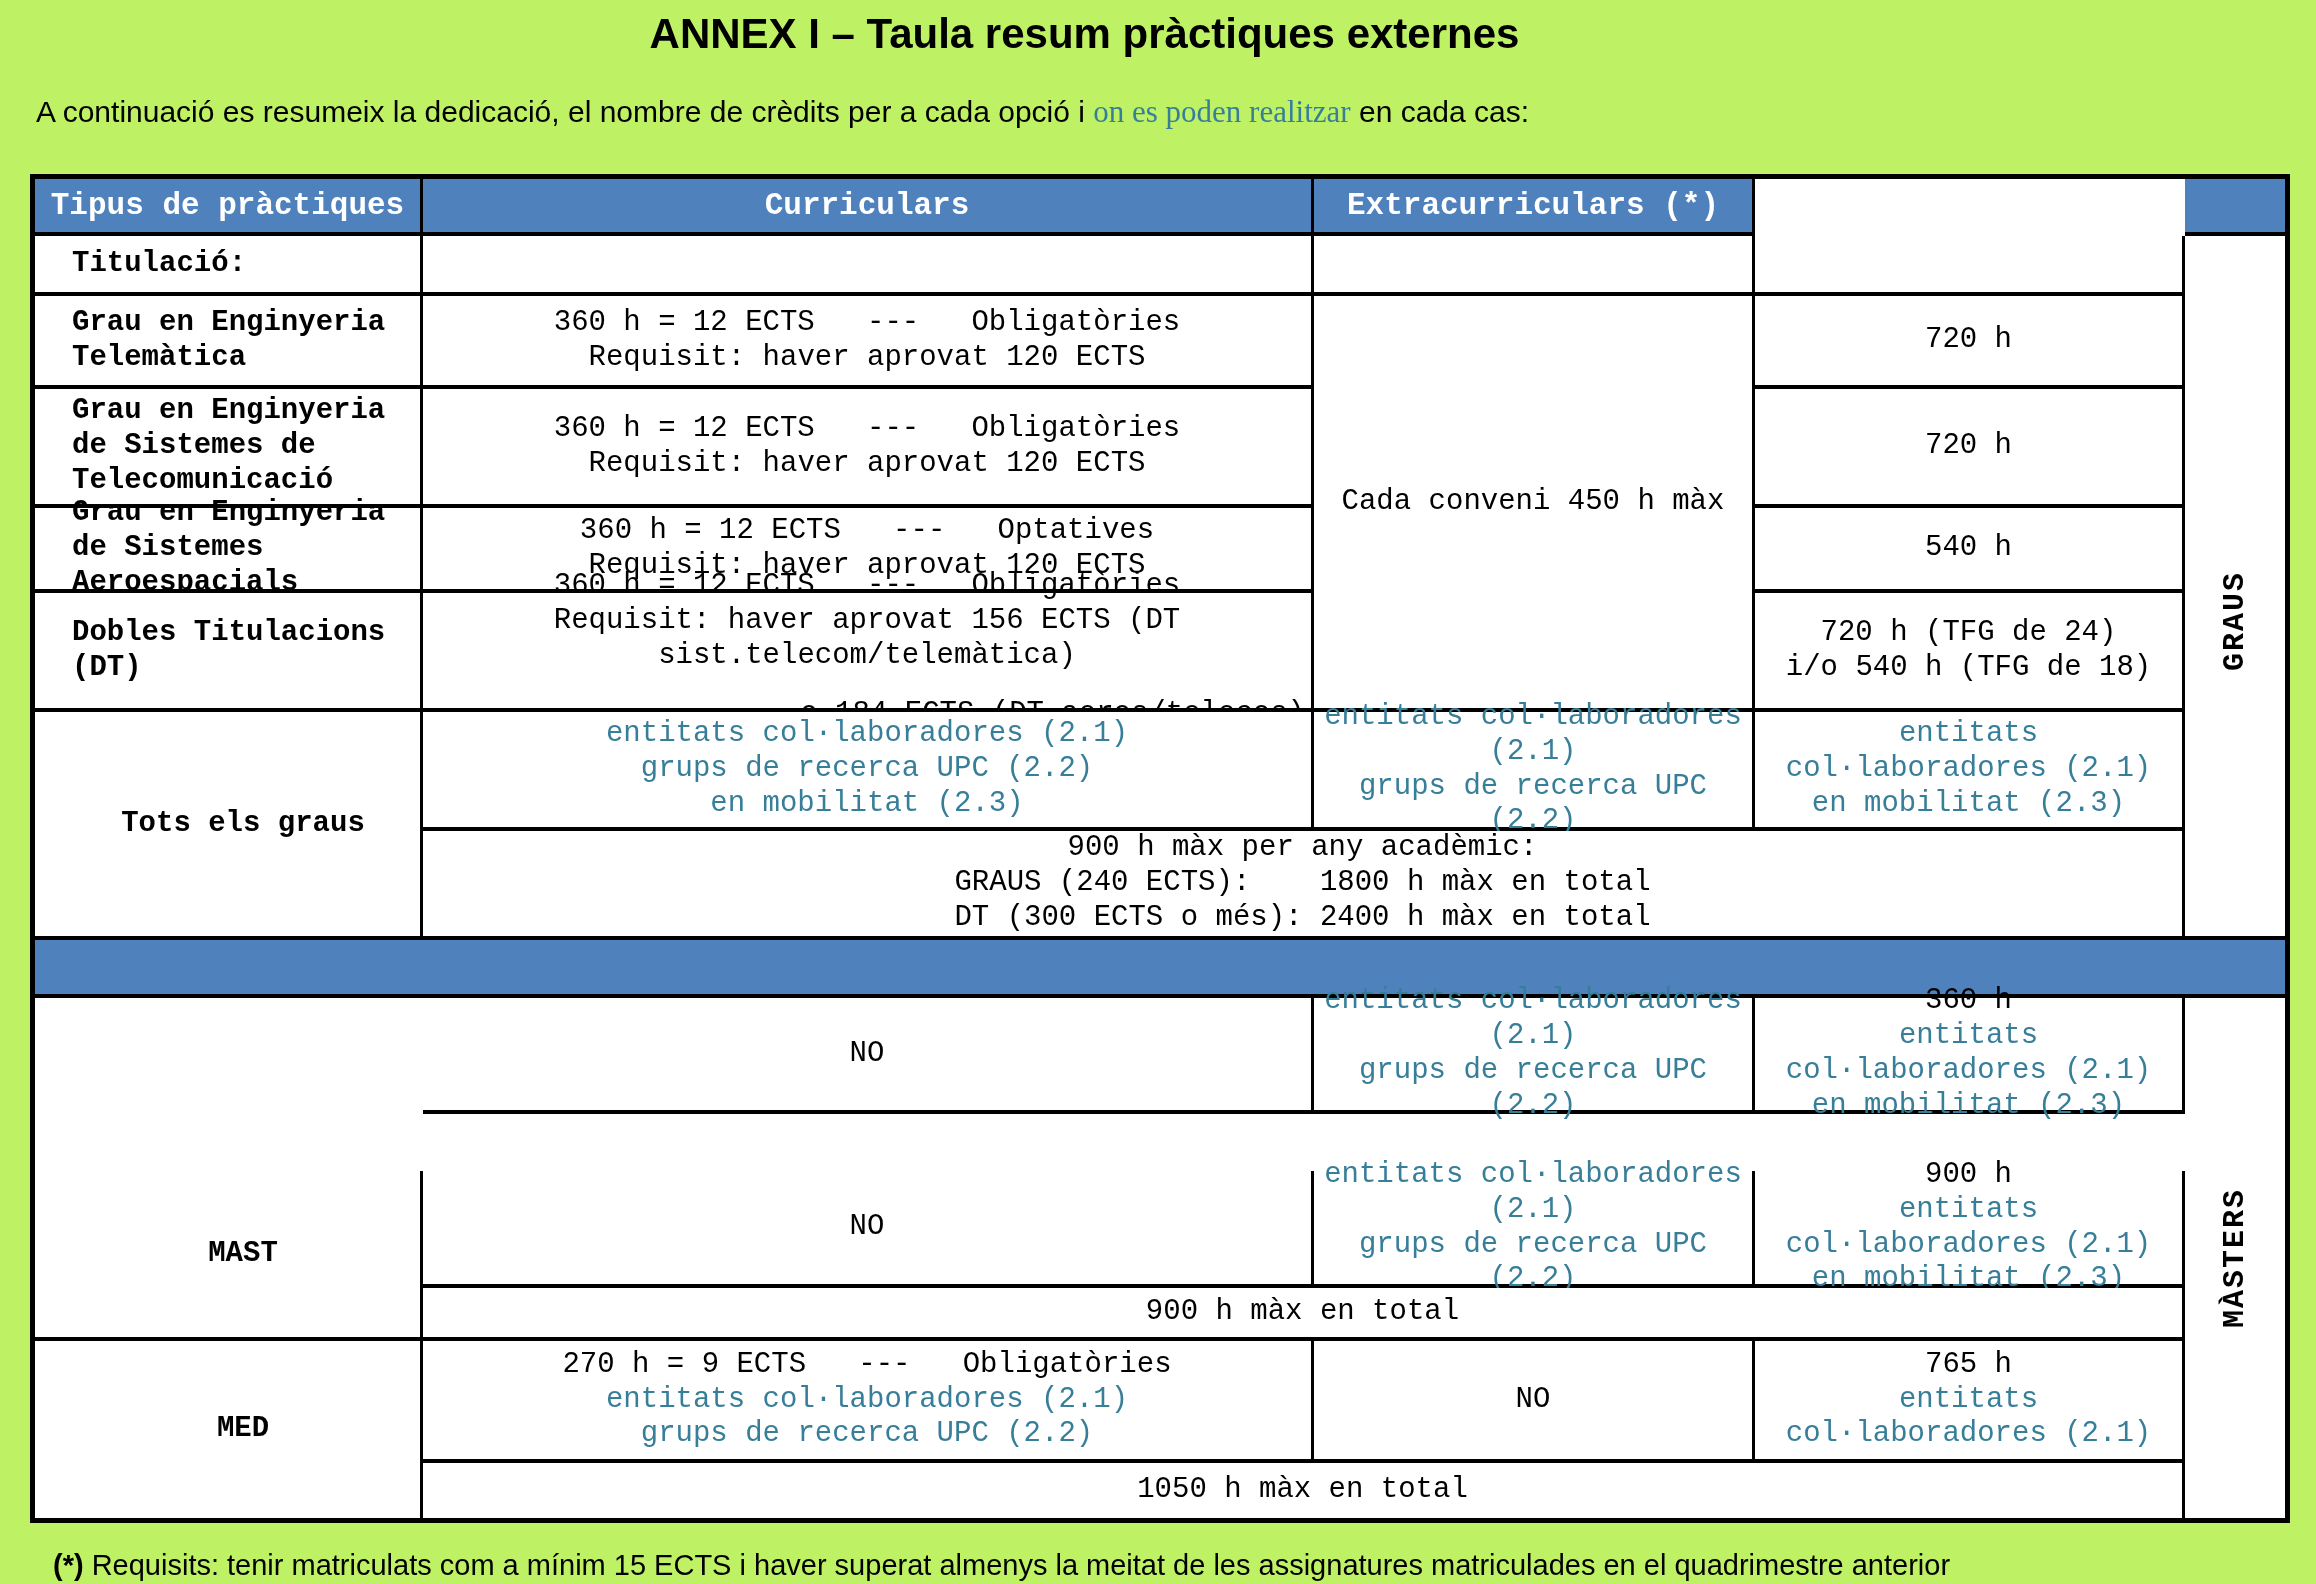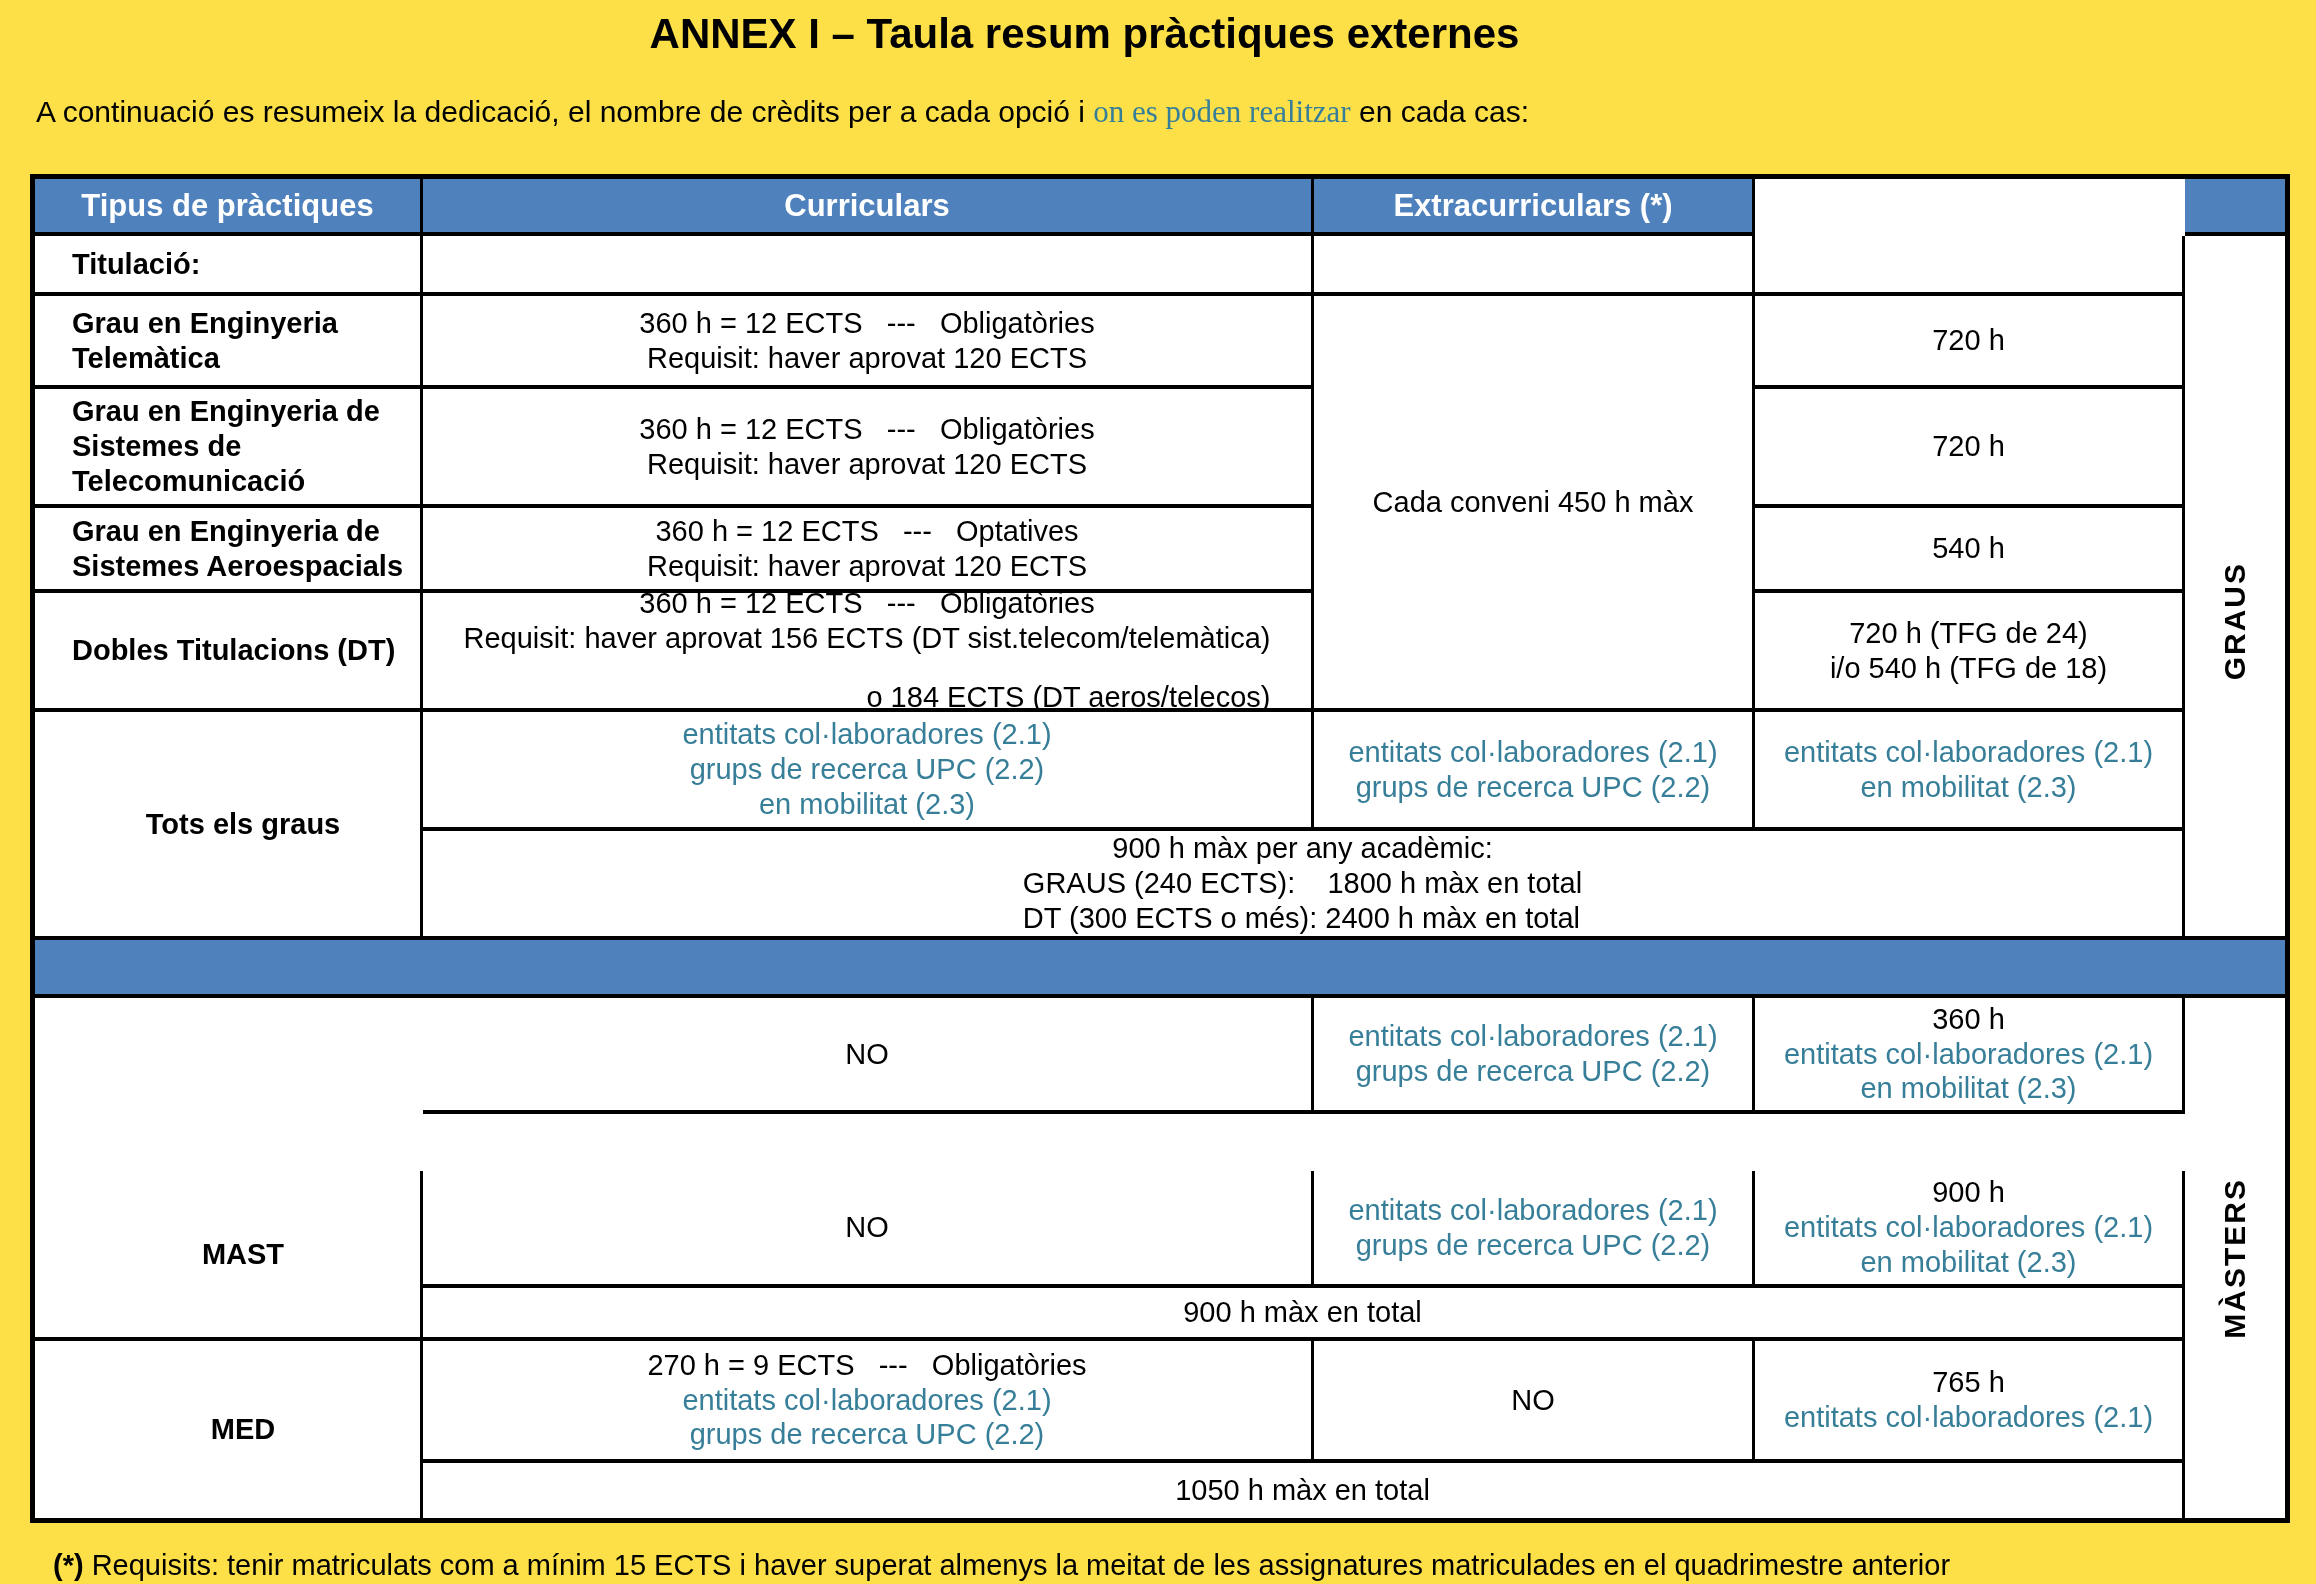--- a/index.html
+++ b/index.html
@@ -1,30 +1,31 @@
 <!DOCTYPE html>
 <html style="--blue: #4F81BD; --teal: #377E99;"><head>
 <meta charset="utf-8">
 <style>
   html,body { margin:0; padding:0; background:#fff; }
   .page {
-    position:relative; width:2316px; height:1584px; background:#fde047;
+    position:relative; width:2316px; height:1584px; background:#bef264;
     font-family:"Liberation Sans", sans-serif; color:#000; overflow:hidden;
   }
   .title {
     position:absolute; top:10px; left:0; width:2169px; margin:0;
     text-align:center; font-size:42px; font-weight:bold;
   }
   .intro { position:absolute; top:94px; left:36px; margin:0; font-size:30px;text-align:center; }
   .intro-link { color:var(--teal); font-family:"Liberation Serif", serif; font-size:31px; }
   .grid {
     position:absolute; left:30px; top:174px; display:grid; background:#fff;
     grid-template-columns:388px 891px 441px 430px 100px;
     grid-template-rows:57px 60px 93px 119px 85px 119px 119px 109px 58px 116px 57px 117px 53px 122px 55px;
     border:5px solid #000;
+    font-family:Liberation Mono, monospace;
   }
   .c {
     background:#fff; border-right:3px solid #000; border-bottom:4px solid #000;
     display:flex; flex-direction:column; align-items:center; justify-content:center;
     text-align:center; font-size:29px; line-height:1.2; white-space:pre-wrap;
     padding:2px 6px; box-sizing:border-box;
   }
   .left { align-items:flex-start; text-align:left; padding-left:12px; padding-right:2px; }
   .bold { font-weight:bold;padding-left:37px; }
   .teal { color:var(--teal); }

